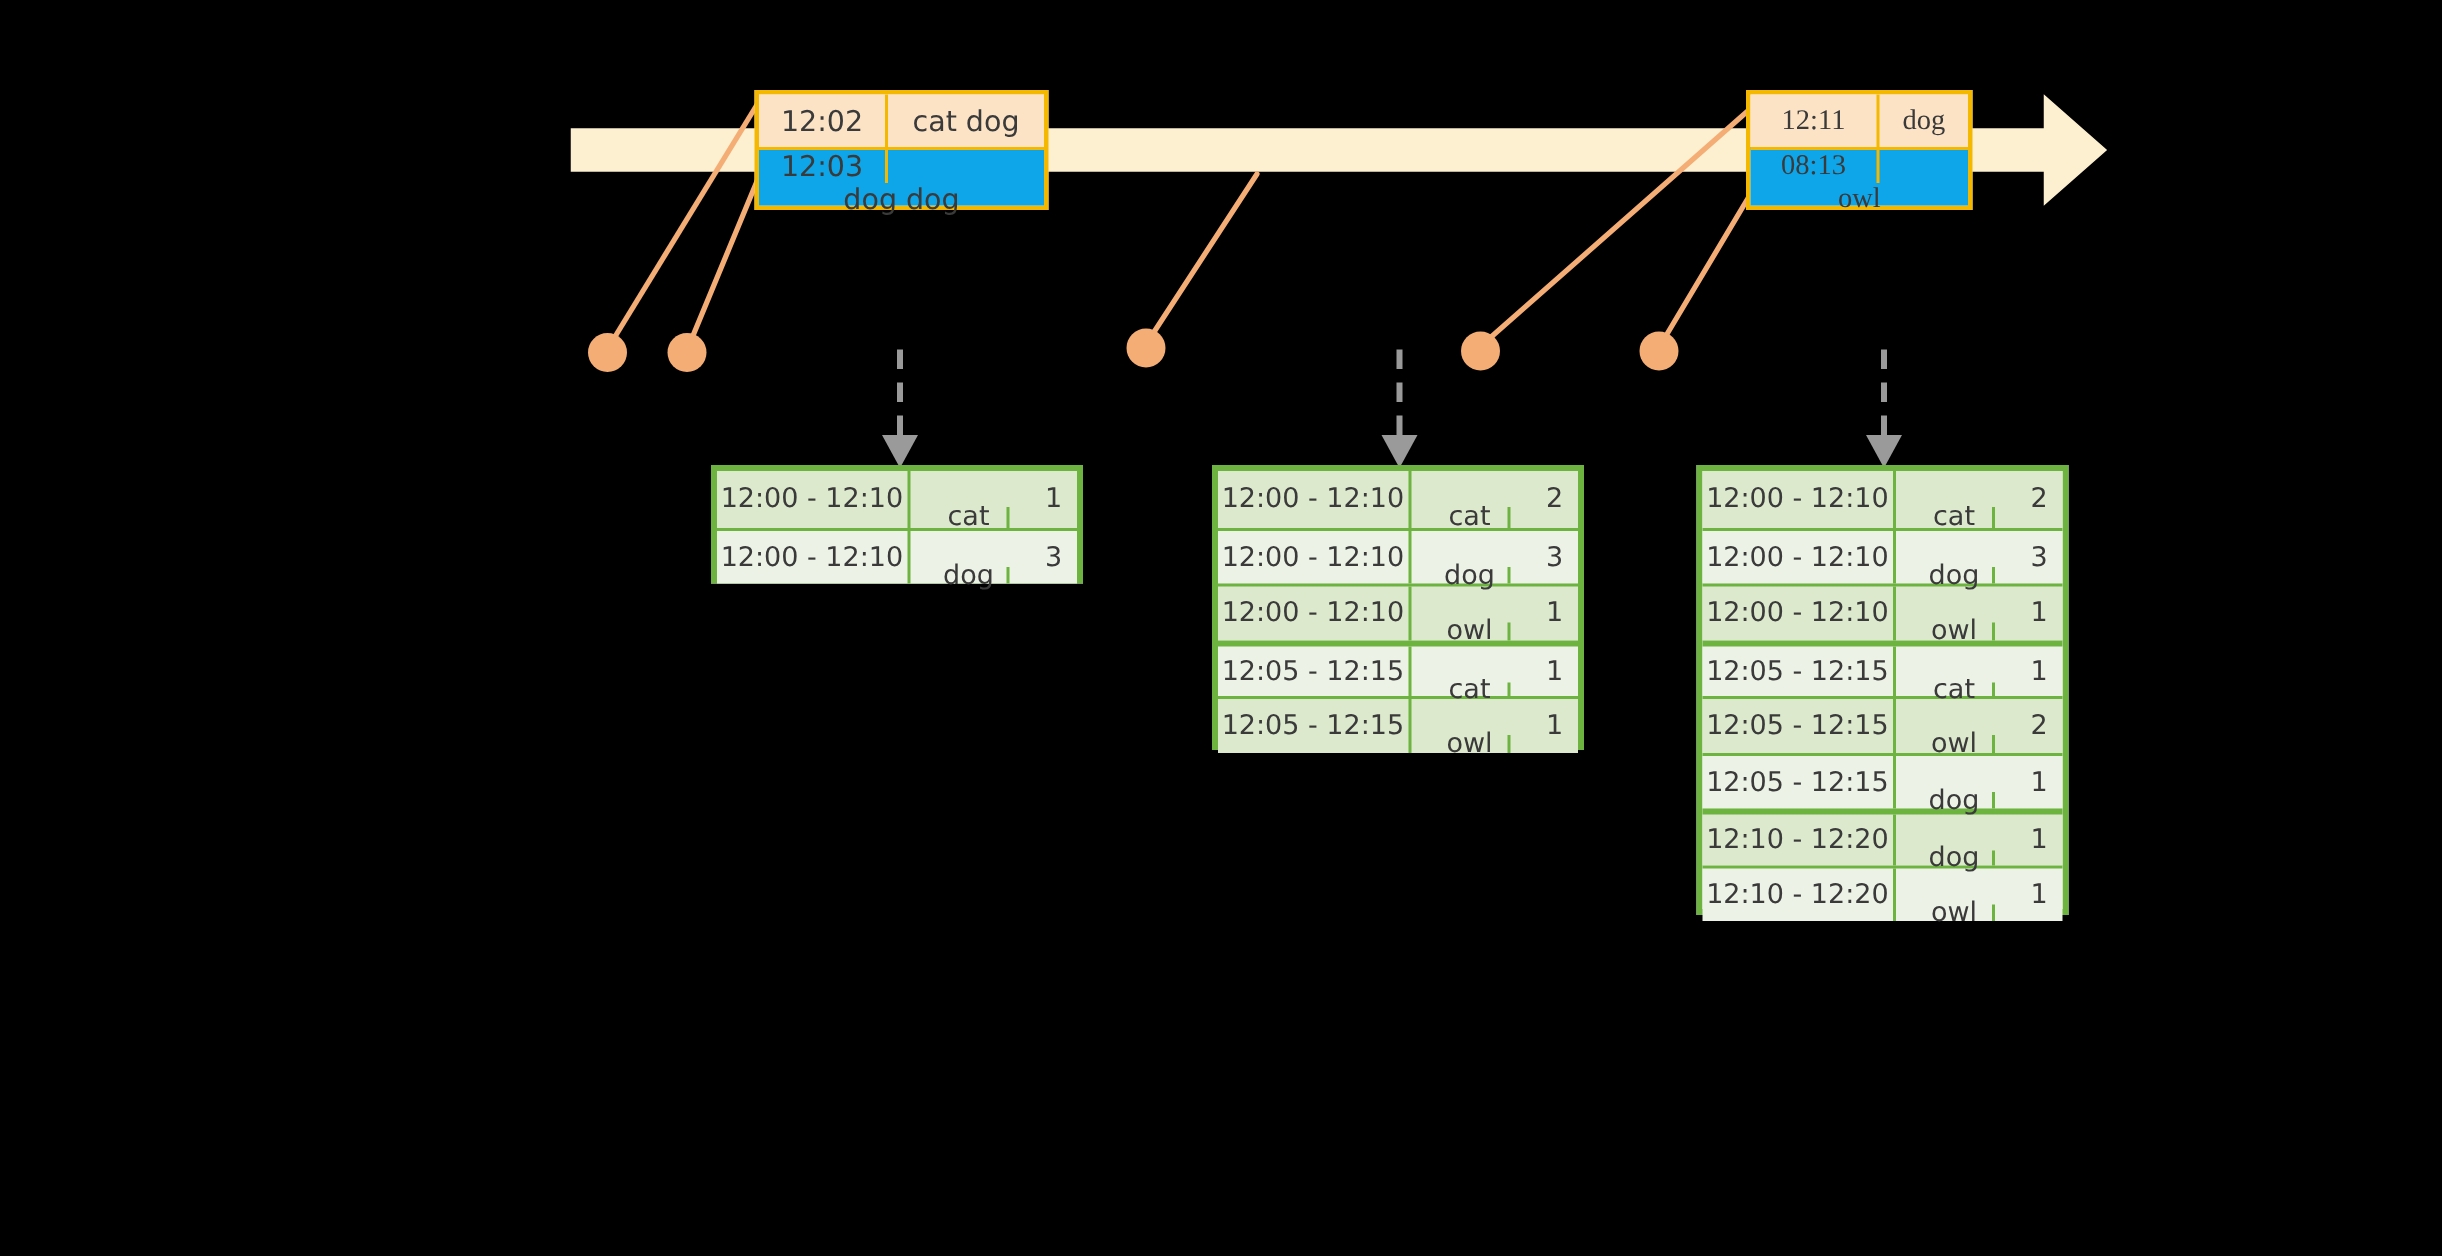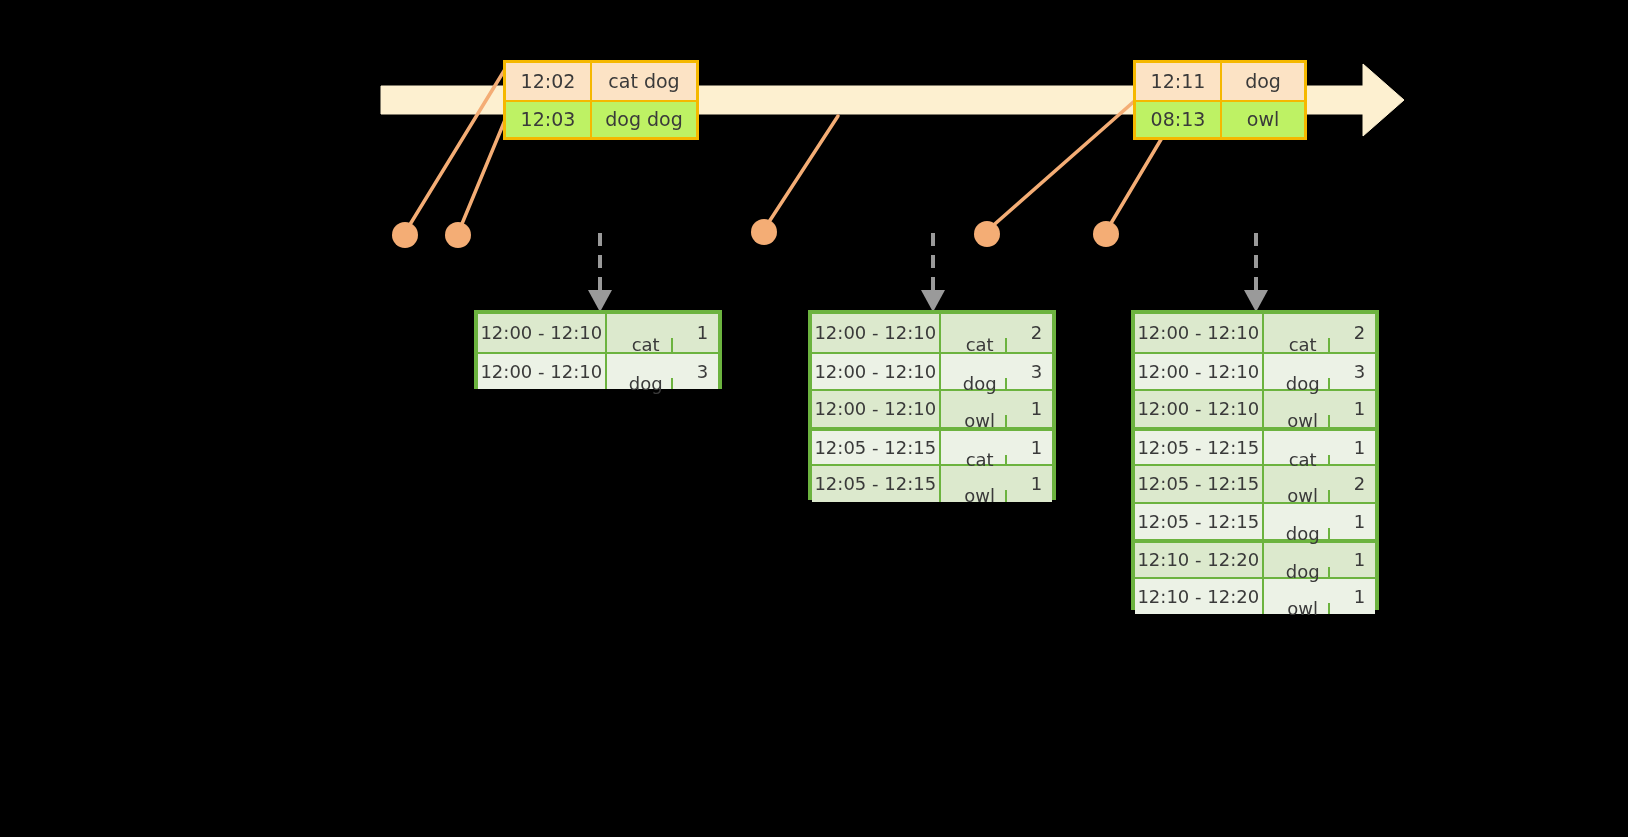--- a/index.html
+++ b/index.html
@@ -41,21 +41,21 @@
   }
   .event-row {
     display: flex;
     height: 39px;
     box-sizing: border-box;
   }
   .event-row + .event-row {
     border-top: 2px solid #f5b800;
   }
   .event-row.shade-a { background: #fce3c5; }
-  .event-row.shade-b { background: #bef264; }
+  .event-row.shade-b { background: #0ea5e9; flex-direction: column; }
   .ev-time {
     width: 86px;
     display: flex;
     align-items: center;
     justify-content: center;
     border-right: 2px solid #f5b800;
     font-size: 19px;
     color: #3a3a3a;
     box-sizing: border-box;
   }
@@ -149,21 +149,21 @@
       <span class="ev-time">12:02</span>
       <span class="ev-text">cat dog</span>
     </div>
     <div class="event-row shade-b">
       <span class="ev-time">12:03</span>
       <span class="ev-text">dog dog</span>
     </div>
   </div>
 
 
-  <div class="event-box" style="left:1133px; top:60px; width:174px; height:80px;">
+  <div class="event-box" style="left:1164px; top:60px; width:151px; height:80px;font-family:Liberation Serif, serif;">
     <div class="event-row shade-a">
       <span class="ev-time">12:11</span>
       <span class="ev-text">dog</span>
     </div>
     <div class="event-row shade-b">
       <span class="ev-time">08:13</span>
       <span class="ev-text">owl</span>
     </div>
   </div>
 

